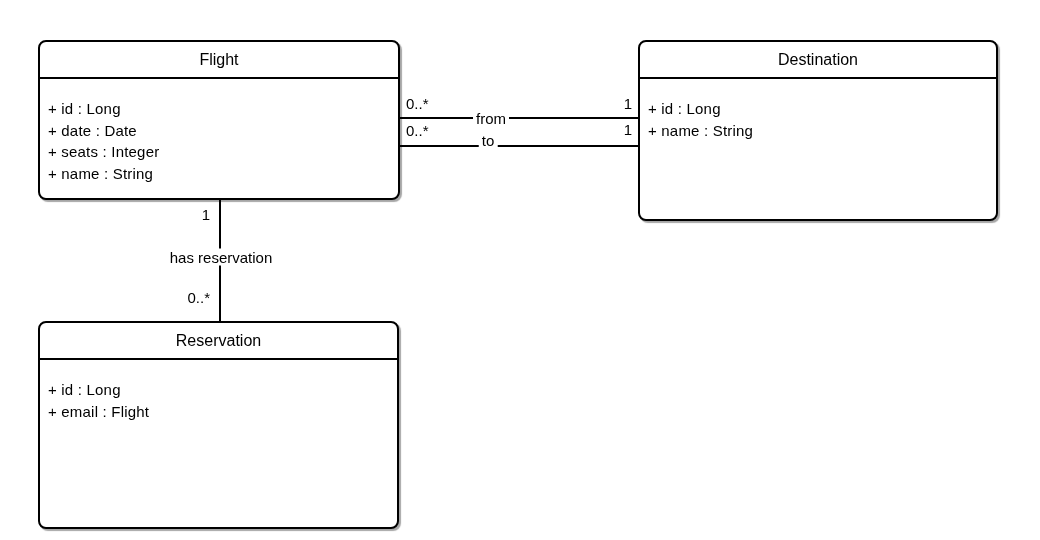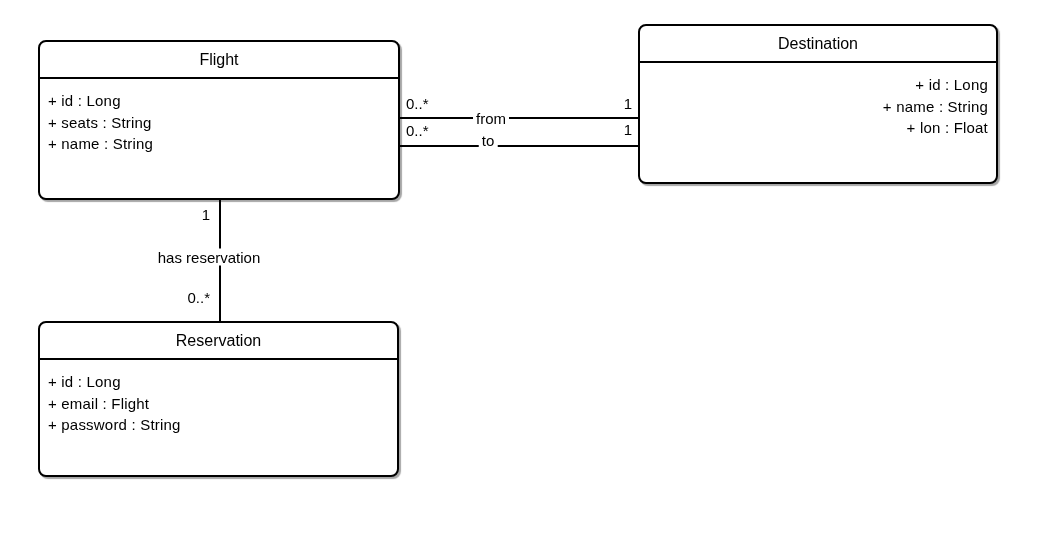--- a/index.html
+++ b/index.html
@@ -24,21 +24,21 @@
     box-sizing: border-box;
     height: 37px;
     border-bottom: 2px solid #000000;
     display: flex;
     align-items: center;
     justify-content: center;
     font-size: 16px;
     white-space: nowrap;
   }
   .uml-class .attrs {
-    padding: 11px 8px;
+    padding: 19px 8px;
     font-size: 15px;
     line-height: 21.5px;
     letter-spacing: 0.2px;
   }
   .attr-row { white-space: nowrap; }
   .line { position: absolute; background: #000000; }
   .edge-label {
     position: absolute;
     transform: translate(-50%, -50%);
     background: #ffffff;
@@ -58,51 +58,50 @@
 </style>
 </head>
 <body>
 
 <div class="canvas">
 
   <div class="uml-class" style="left:38px; top:40px; width:362px; height:160px;">
     <div class="title">Flight</div>
     <div class="attrs">
       <div class="attr-row">+ id : Long</div>
-      <div class="attr-row">+ seats : String</div>
+      <div class="attr-row">+ date : Date</div>
+      <div class="attr-row">+ seats : Integer</div>
       <div class="attr-row">+ name : String</div>
     </div>
   </div>
 
-  <div class="uml-class" style="left:638px; top:24px; width:360px; height:160px;text-align:right;">
+  <div class="uml-class" style="left:638px; top:40px; width:360px; height:181px;">
     <div class="title">Destination</div>
     <div class="attrs">
       <div class="attr-row">+ id : Long</div>
       <div class="attr-row">+ name : String</div>
-      <div class="attr-row">+ lon : Float</div>
     </div>
   </div>
 
-  <div class="uml-class" style="left:38px; top:321px; width:361px; height:156px;">
+  <div class="uml-class" style="left:38px; top:321px; width:361px; height:208px;">
     <div class="title">Reservation</div>
     <div class="attrs">
       <div class="attr-row">+ id : Long</div>
       <div class="attr-row">+ email : Flight</div>
-      <div class="attr-row">+ password : String</div>
     </div>
   </div>
 
   <div class="line" style="left:400px; top:117px; width:238px; height:2px;"></div>
   <span class="edge-label" style="left:491px; top:118px;">from</span>
   <span class="mult" style="left:406px; top:95px;">0..*</span>
   <span class="mult mult-r" style="left:552px; top:95px;">1</span>
 
   <div class="line" style="left:400px; top:145px; width:238px; height:2px;"></div>
   <span class="edge-label" style="left:488px; top:140px;">to</span>
   <span class="mult" style="left:406px; top:122px;">0..*</span>
   <span class="mult mult-r" style="left:552px; top:121px;">1</span>
 
   <div class="line" style="left:219px; top:200px; width:2px; height:121px;"></div>
   <span class="mult mult-r" style="left:130px; top:206px;">1</span>
-  <span class="edge-label" style="left:209px; top:257px;">has reservation</span>
+  <span class="edge-label" style="left:221px; top:257px;">has reservation</span>
   <span class="mult mult-r" style="left:130px; top:289px;">0..*</span>
 
 </div>
 
 </body></html>

